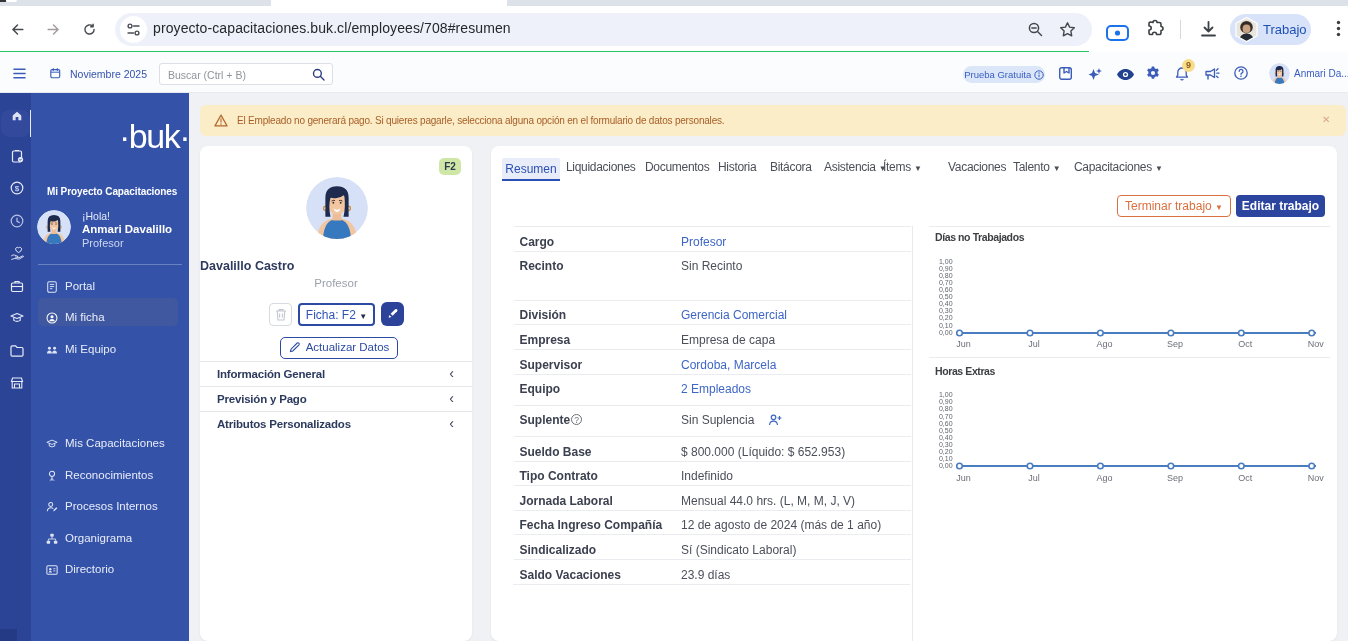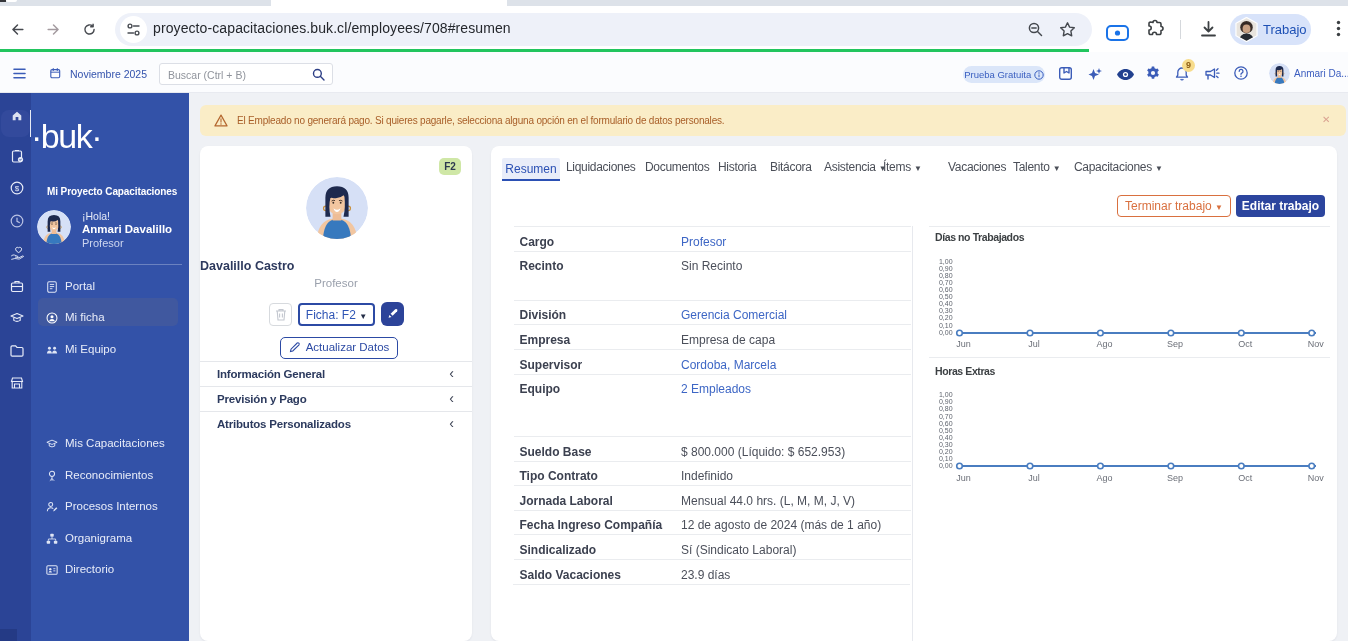--- a/index.html
+++ b/index.html
@@ -8,39 +8,39 @@
 .abs { position:absolute; }
 svg { display:block; }
 
 
 #tabstrip { left:0; top:0; width:1348px; height:6px; background:#dde2e9; }
 #tabstrip .tabwhite { position:absolute; left:271px; top:0; width:236px; height:6px; background:#fff; border-bottom-left-radius:0; }
 #tabstrip .curveL { position:absolute; left:261px; top:0; width:10px; height:6px; background:#dde2e9; border-bottom-right-radius:9px; }
 #tabstrip .curveR { position:absolute; left:507px; top:0; width:10px; height:6px; background:#dde2e9; border-bottom-left-radius:9px; }
 #tabstrip .darksq { position:absolute; left:0; top:0; width:6px; height:2px; background:#35363a; }
 #tabstrip .notch { position:absolute; left:6px; top:0; width:11px; height:2px; background:#fff; border-radius:0 0 3px 3px; }
-#toolbar { left:0; top:6px; width:1089px; height:46px; background:#ffffff; border-bottom:3px solid #22c55e; }
+#toolbar { left:0; top:6px; width:1089px; height:46px; background:#ffffff; border-bottom:1px solid #22c55e; }
 #urlpill { left:115px; top:7px; width:977px; height:33px; background:#eef1f9; border-radius:17px; }
 #urlpill .siteinfo { position:absolute; left:5px; top:3px; width:27px; height:27px; background:#fff; border-radius:50%; }
 #urltext { left:38px; top:7px; font-size:14px; color:#24272c; letter-spacing:0.1px; }
 #profilechip { left:1230px; top:8px; width:81px; height:31px; background:#d8e3fa; border-radius:16px; }
 #profilechip span { position:absolute; left:33px; top:8px; font-size:13px; color:#1d50b5; }
 
 
 #appheader { left:0; top:52px; width:1348px; height:41px; background:#fbfcfe; }
 #hdr-date { left:70px; top:16px; font-size:10.5px; white-space:nowrap; z-index:5; color:#3453ad; font-weight:500; }
 #hdr-search { left:159px; top:11px; width:174px; height:22px; background:#fff; border:1px solid #dcdfe6; border-radius:3px; }
 #hdr-search span { position:absolute; left:8px; top:5px; font-size:10.5px; color:#90949c; }
 #hdr-pill { left:963px; top:14px; width:82px; height:17px; background:#dbe6f9; border-radius:9px; text-align:center; font-size:9.5px; white-space:nowrap; color:#3a5fc0; line-height:17px; }
 #hdr-name { left:1294px; top:16px; font-size:10px; white-space:nowrap; color:#3a5cbf; }
 
 
 #strip { left:0; top:93px; width:31px; height:548px; background:#2b4496; }
 #panel { left:31px; top:93px; width:158px; height:548px; background:#3352a8; }
-#logo { left:0px; top:24px; width:158px; text-align:left; color:#fff; font-size:34px; font-weight:normal; letter-spacing:-1.5px; }
+#logo { left:0px; top:24px; width:158px; text-align:right; color:#fff; font-size:34px; font-weight:normal; letter-spacing:-1.5px; }
 #proj { left:16px; top:93px; font-size:10px; font-weight:bold; color:#fff; letter-spacing:-0.1px; }
 #homebox { left:1px; top:17px; width:28.5px; height:26.5px; background:#334a9c; border-radius:8px; }
 #stripsel { left:29.5px; top:17px; width:2.5px; height:26.5px; background:#e8ecf5; }
 .mitem { position:absolute; left:0; width:158px; height:31px; color:#e8ecf8; font-size:11.5px; }
 .mitem .mico { position:absolute; left:15px; top:10px; width:12px; height:12px; }
 .mitem .mtxt { position:absolute; left:34px; top:9px; }
 #mificha { position:absolute; left:7px; top:204.5px; width:140px; height:28px; background:#40589f; border-radius:5px; }
 #sb-divider { left:7px; top:171px; width:144px; height:1px; background:rgba(255,255,255,0.28); }
 .sb-hola { left:51px; top:117px; font-size:10.5px; color:#e4e9f6; }
 .sb-nm  { left:51px; top:130px; font-size:11.5px; color:#fff; font-weight:bold; }
@@ -454,20 +454,28 @@
         <span class="lb">Empresa</span>
         <span class="vl">Empresa de capa</span>
       </div>
       <div class="trow" style="top: 203px; height: 24.6px;">
         <span class="lb">Supervisor</span>
         <span class="vl link">Cordoba, Marcela</span>
       </div>
       <div class="trow" style="top: 227.6px; height: 24.6px;">
         <span class="lb">Equipo</span>
         <span class="vl link">2 Empleados</span>
+      </div>
+      <div class="trow" style="top: 258.5px; height: 24.6px;">
+        <span class="lb">Suplente<span style="display:inline-block;width:11px;height:11px;border:1px solid #6a6f7a;border-radius:50%;font-size:8.5px;font-weight:normal;color:#6a6f7a;text-align:center;line-height:11px;vertical-align:1px;margin-left:1px">?</span></span>
+        <span class="vl">Sin Suplencia <svg style="display:inline-block;vertical-align:-2px;margin-left:10px" width="14" height="12" viewBox="0 0 14 12">
+            <circle cx="5.5" cy="3.4" r="2.3" stroke="#3d66c5" stroke-width="1.2" fill="none"></circle>
+            <path d="M1.5 11 Q2 7.2 5.5 7.2 Q9 7.2 9.5 11" stroke="#3d66c5" stroke-width="1.2" fill="none"></path>
+            <path d="M11.5 2 V6 M9.5 4 H13.5" stroke="#3d66c5" stroke-width="1.2"></path>
+          </svg></span>
       </div>
       <div class="trow" style="top: 290px; height: 24.6px;">
         <span class="lb">Sueldo Base</span>
         <span class="vl">$ 800.000 (Líquido: $ 652.953)</span>
       </div>
       <div class="trow" style="top: 314.6px; height: 24.6px;">
         <span class="lb">Tipo Contrato</span>
         <span class="vl">Indefinido</span>
       </div>
       <div class="trow" style="top: 339.2px; height: 24.6px;">

